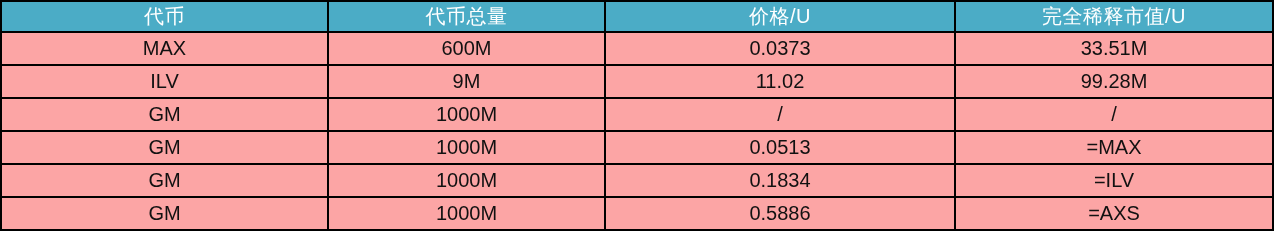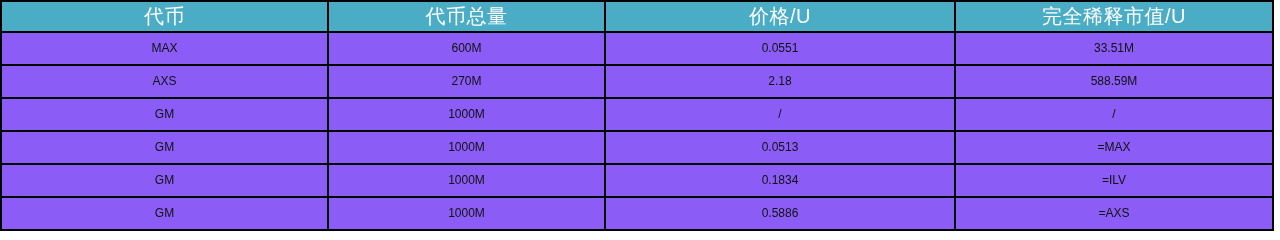--- a/index.html
+++ b/index.html
@@ -48,22 +48,22 @@
 
   table.token-table thead th {
     background: #4BACC6;
     color: #ffffff;
     font-size: 20px;
     letter-spacing: 0.5px;
     border-color: #000000;
   }
 
   table.token-table tbody td {
-    font-size: 12px;
-    background: #8b5cf6;
+    font-size: 20px;
+    background: #fca5a5;
   }
 
   tr.shade-1 td { background: #DEEDF3; }
   tr.shade-2 td { background: #B8DCE8; }
   tr.shade-3 td { background: #92CDDD; }
 </style>
 </head>
 <body>
 
 <div id="token-table-wrap">
@@ -79,28 +79,28 @@
         <th>代币</th>
         <th>代币总量</th>
         <th>价格/U</th>
         <th>完全稀释市值/U</th>
       </tr>
     </thead>
     <tbody id="table-body">
         <tr>
           <td>MAX</td>
           <td>600M</td>
-          <td>0.0551</td>
+          <td>0.0373</td>
           <td>33.51M</td>
         </tr>
         <tr>
-          <td>AXS</td>
-          <td>270M</td>
-          <td>2.18</td>
-          <td>588.59M</td>
+          <td>ILV</td>
+          <td>9M</td>
+          <td>11.02</td>
+          <td>99.28M</td>
         </tr>
         <tr>
           <td>GM</td>
           <td>1000M</td>
           <td>/</td>
           <td>/</td>
         </tr>
         <tr class="shade-1">
           <td>GM</td>
           <td>1000M</td>

